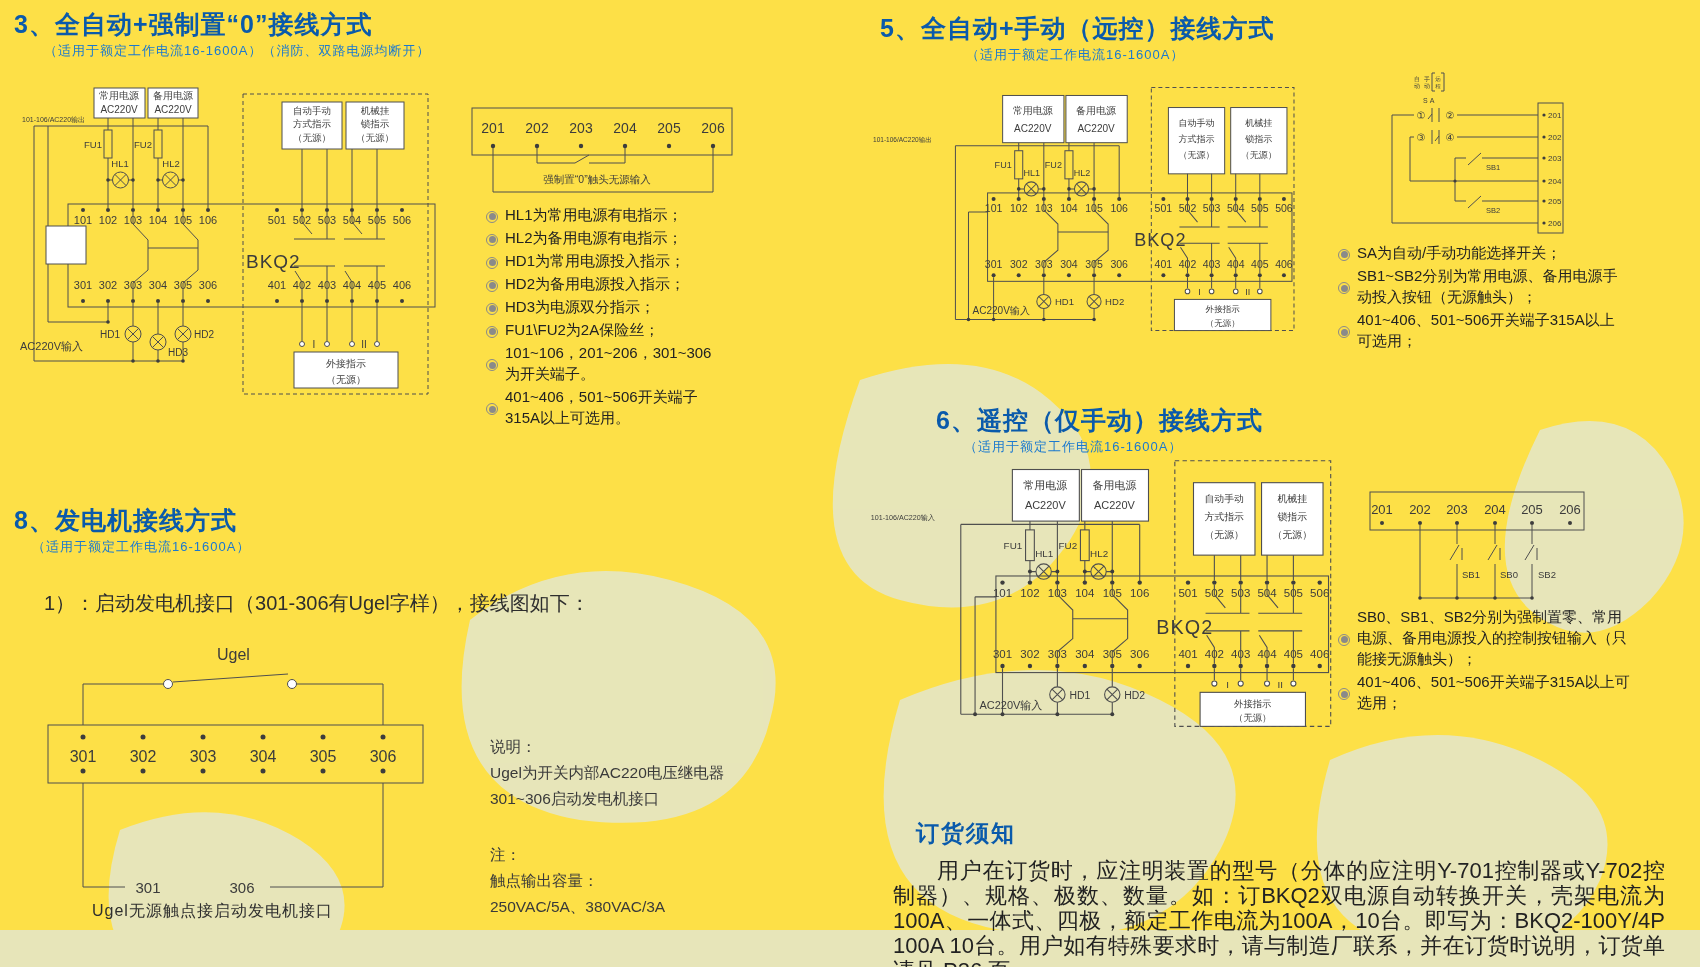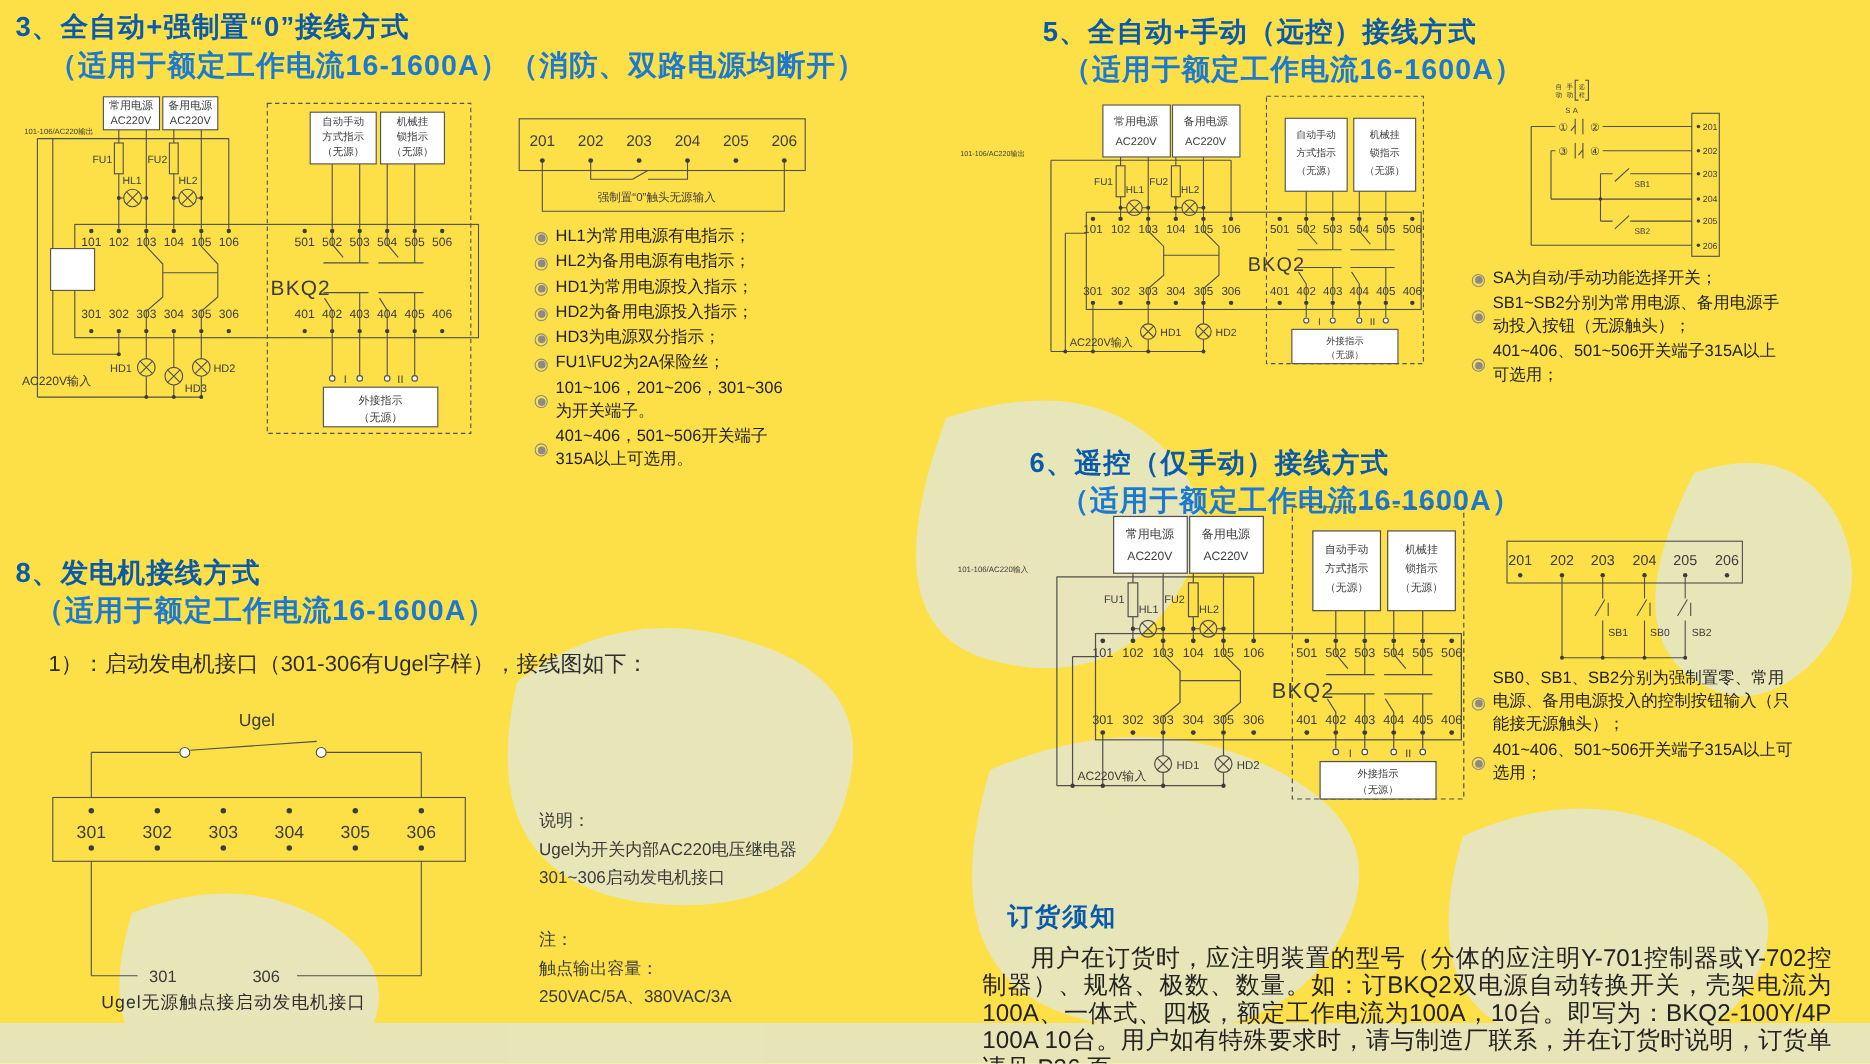--- a/index.html
+++ b/index.html
@@ -1,20 +1,20 @@
 <!DOCTYPE html>
 <html><head>
 <meta charset="utf-8">
 <style>
   html,body{margin:0;padding:0;background:#fff;}
   .page{position:relative;width:1700px;height:967px;background:#fde047;overflow:hidden;
         font-family:"Liberation Sans",sans-serif;color:#333;}
   .abs{position:absolute;}
   .h-main{color:#0a5aab;font-weight:bold;font-size:25px;letter-spacing:1px;white-space:nowrap;}
-  .h-sub{color:#1b79cf;font-weight:700;font-size:26px;letter-spacing:1px;white-space:nowrap;}
+  .h-sub{color:#1b79cf;font-weight:400;font-size:13px;letter-spacing:1px;white-space:nowrap;}
   .body-txt{color:#2e2e2e;font-size:20px;}
   .notes{list-style:none;margin:0;padding:0;font-size:15px;color:#222;}
   .notes li{display:flex;align-items:center;margin-bottom:2px;line-height:21px;}
   .ring{flex:0 0 10px;width:10px;height:10px;border:1.5px solid #8a8a8a;border-radius:50%;
         position:relative;margin:4px 7px 0 0;}
   .ring::after{content:"";position:absolute;inset:1.5px;border-radius:50%;background:#8a8a8a;}
   .caption{font-size:16px;color:#2e2e2e;letter-spacing:1px;text-align:right;}
   .desc{font-size:15.5px;color:#3a3a3a;line-height:26px;}
   .page-note{color:#1a6cc4;font-size:20px;font-weight:600;letter-spacing:1px;white-space:nowrap;}
   .order-title{color:#0a5aab;font-size:23px;font-weight:bold;letter-spacing:2px;}
@@ -291,21 +291,21 @@
     <div>说明：</div>
     <div>Ugel为开关内部AC220电压继电器</div>
     <div>301~306启动发电机接口</div>
   </div>
   <div class="abs desc" style="left:490px;top:842px;">
     <div>注：</div>
     <div>触点输出容量：</div>
     <div>250VAC/5A、380VAC/3A</div>
   </div>
 
-  <div class="abs h-main" style="left:948px;top:12px;">5、全自动+手动（远控）接线方式</div>
+  <div class="abs h-main" style="left:880px;top:12px;">5、全自动+手动（远控）接线方式</div>
   <div class="abs h-sub" style="left:966px;top:46px;">（适用于额定工作电流16-1600A）</div>
 
   <div class="abs dhost" style="left:865px;top:85px;width:432px;height:247px;">
   <svg width="100%" height="100%" viewBox="0 0 430 245">
     <g>
       <text class="bus-label" x="8" y="56" font-size="6.5">101-106/AC220输出</text>
       <path d="M90,60 H253"></path>
       <path d="M153,57 V65 M153,93 V113 M178,57 V113 M203,57 V65 M203,93 V113 M228,57 V113 M253,60 V113"></path>
       <rect x="149" y="65" width="8" height="28"></rect>
       <rect x="199" y="65" width="8" height="28"></rect>

